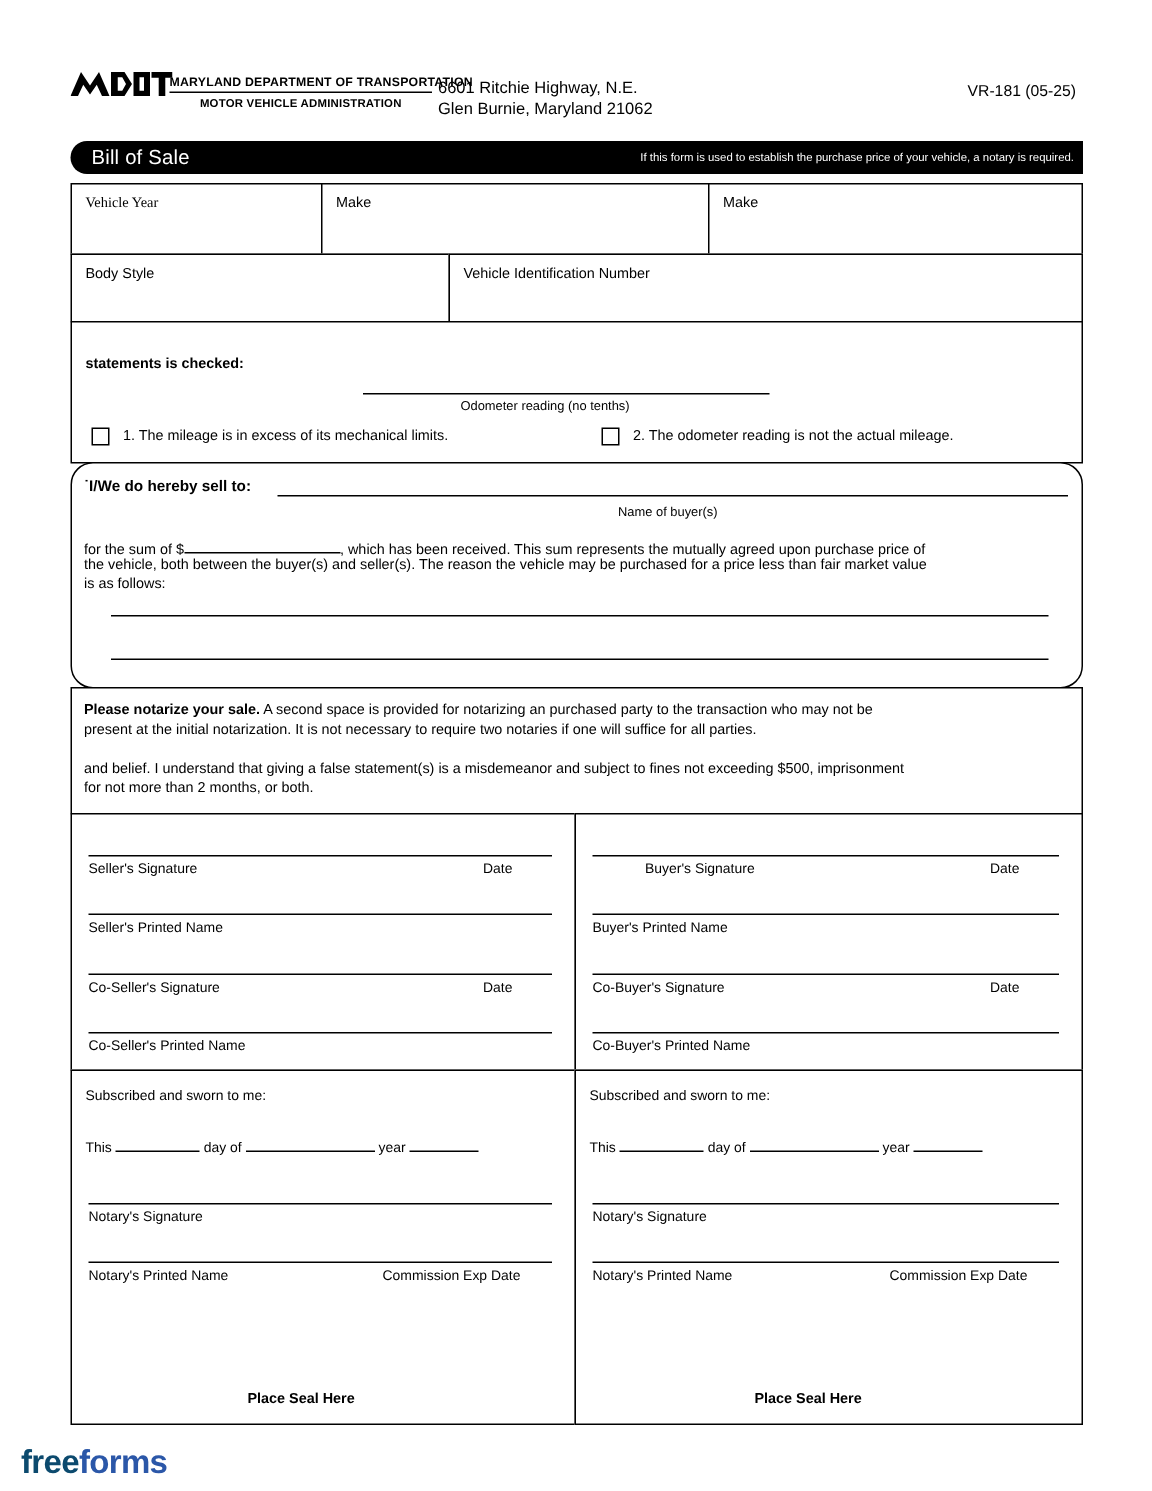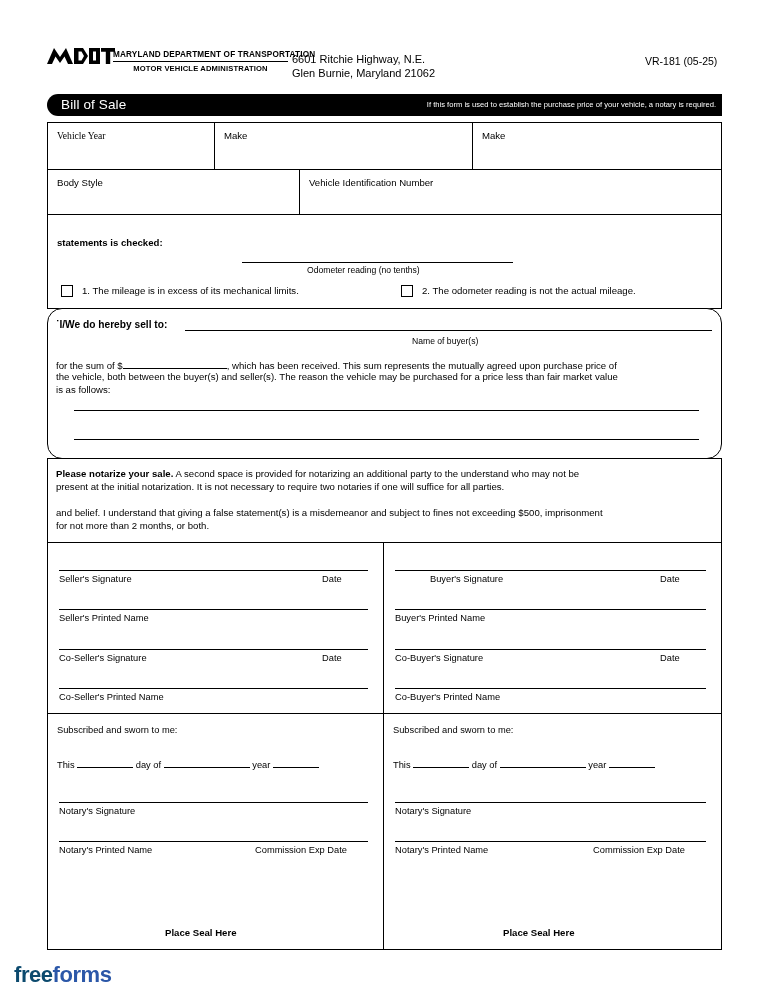--- a/index.html
+++ b/index.html
@@ -236,21 +236,21 @@
   </div>
   <div class="sect-text" style="left:8px; top:61px;">the vehicle, both between the buyer(s) and seller(s). The reason the vehicle may be purchased for a price less than fair market value</div>
   <div class="sect-text" style="left:8px; top:74px;">is as follows:</div>
 
   <div class="rule" style="left:26px; top:101px; width:625px;"></div>
   <div class="rule" style="left:26px; top:130px; width:625px;"></div>
 </div>
 
 <div class="box" style="left:47px; top:458px; width:675px; height:85px;">
   <div class="sect-text" style="left:8px; top:8px;">
-    <span class="b">Please notarize your sale.</span><span> A second space is provided for notarizing an additional party to the understand who may not be</span>
+    <span class="b">Please notarize your sale.</span><span> A second space is provided for notarizing an purchased party to the transaction who may not be</span>
   </div>
   <div class="sect-text" style="left:8px; top:21px;">present at the initial notarization. It is not necessary to require two notaries if one will suffice for all parties.</div>
   <div class="sect-text" style="left:8px; top:47px;">and belief. I understand that giving a false statement(s) is a misdemeanor and subject to fines not exceeding $500, imprisonment</div>
   <div class="sect-text" style="left:8px; top:60px;">for not more than 2 months, or both.</div>
 </div>
 
 <div class="box" style="left:47px; top:542px; width:337px; height:172px;">
   <div class="rule" style="left:11px; top:27px; width:309px;"></div>
   <div class="sig-label" style="left:11px; top:31px;">Seller's Signature</div>
   <div class="sig-label" style="left:274px; top:31px;">Date</div>

